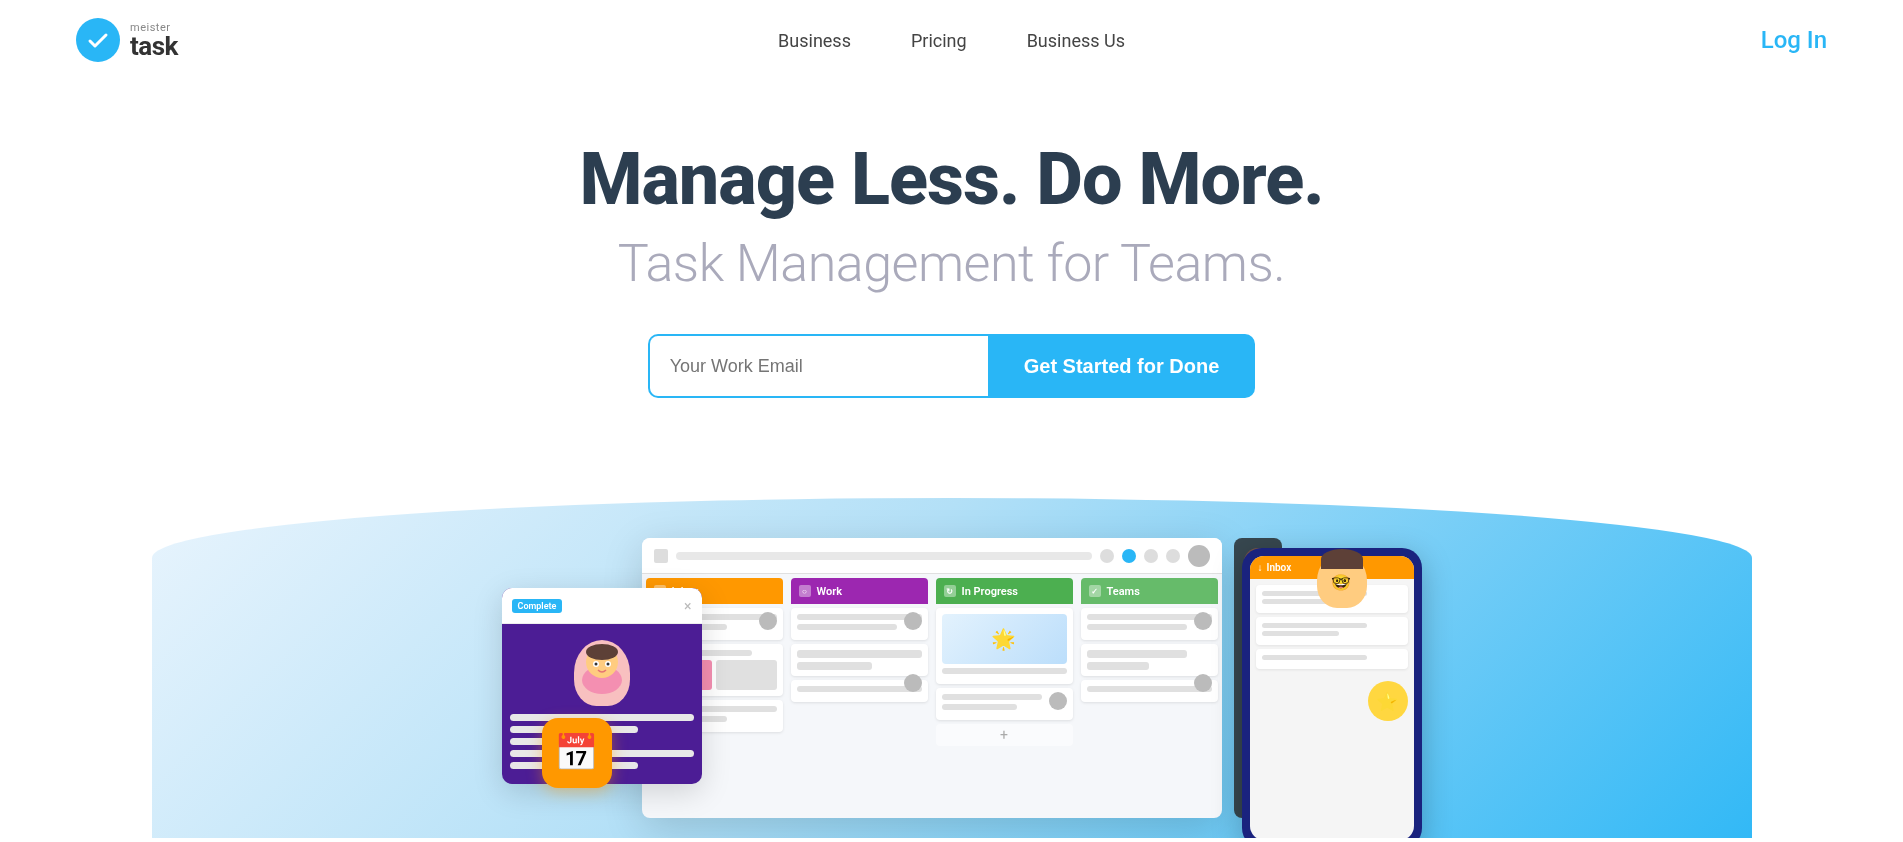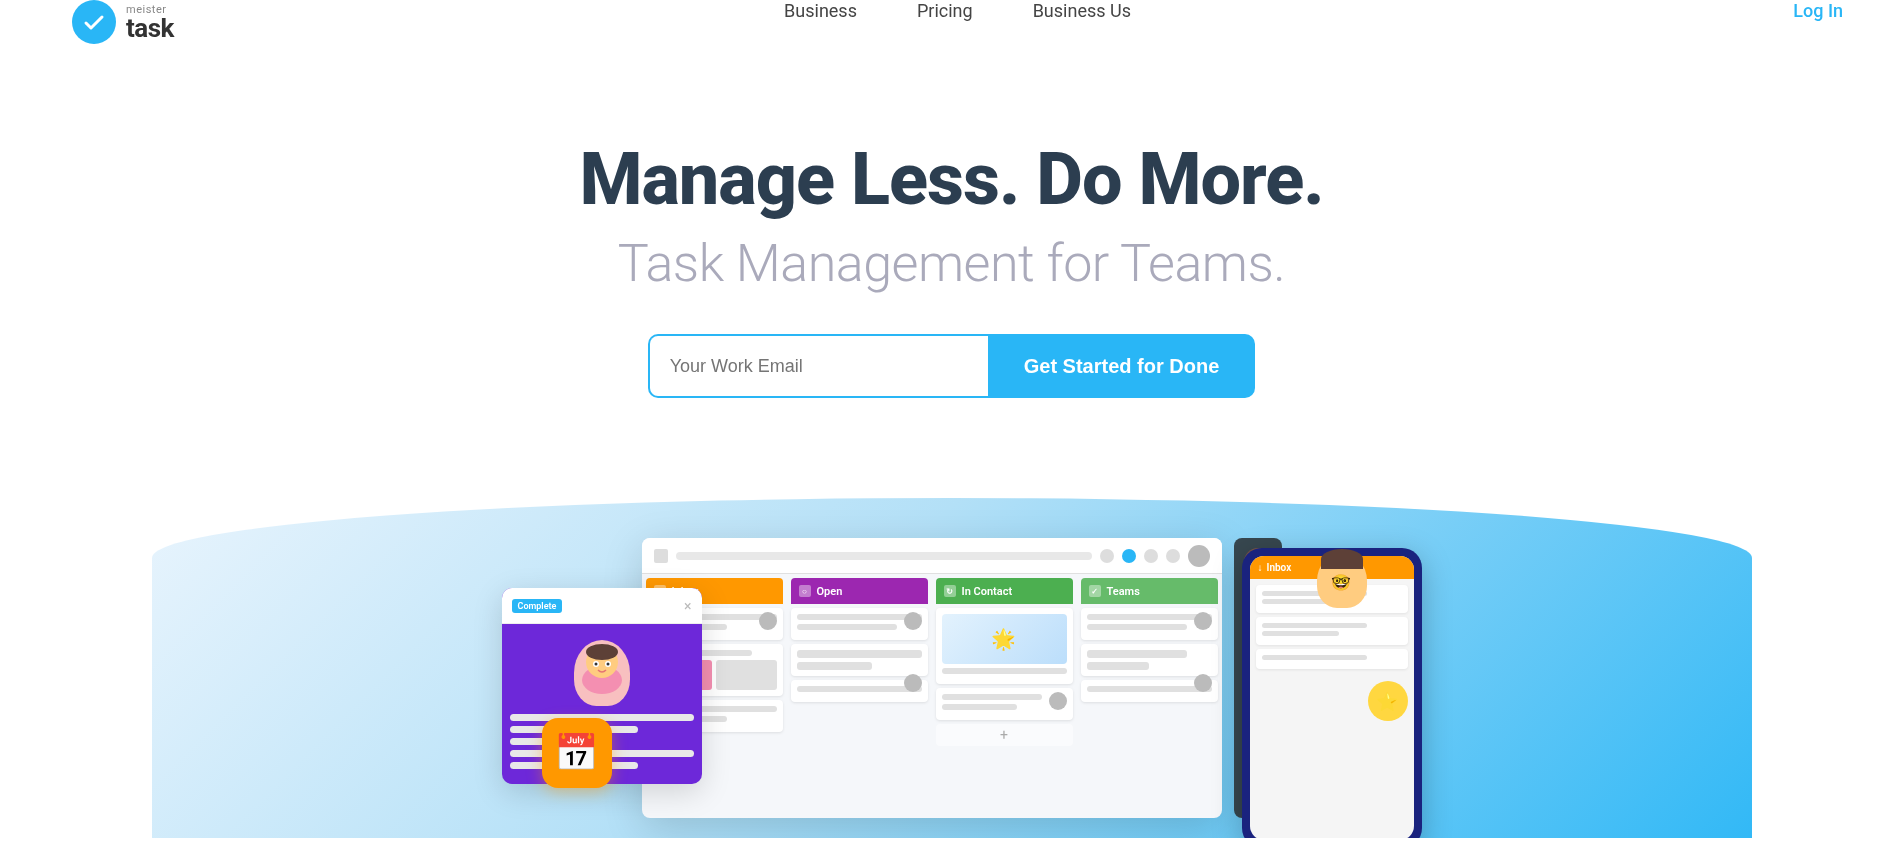--- a/index.html
+++ b/index.html
@@ -7,27 +7,26 @@
       font-family: -apple-system, BlinkMacSystemFont, 'Segoe UI', Roboto, Helvetica, Arial, sans-serif;
       background: #fff;
       overflow-x: hidden;
       width: 1903px;
       min-height: 842px;
     }
 
     
     header {
       display: flex;
-      align-items: flex-start;
+      align-items: center;
       justify-content: space-between;
-      padding: 0 60px;
+      padding: 0 76px;
       height: 80px;
       position: relative;
       z-index: 10;
-      margin-left: 12px;
     }
     .logo-area {
       display: flex;
       align-items: center;
       gap: 10px;
     }
     .logo-check {
       width: 44px;
       height: 44px;
       background: #29b6f6;
@@ -66,21 +65,21 @@
       transform: translateX(-50%);
     }
     nav a {
       text-decoration: none;
       color: #444;
       font-size: 18px;
       font-weight: 400;
     }
 
     .login-btn {
-      font-size: 18px;
+      font-size: 24px;
       color: #29b6f6;
       text-decoration: none;
       font-weight: 500;
     }
 
     
     .hero {
       text-align: center;
       padding: 60px 20px 40px;
       position: relative;
@@ -316,21 +315,21 @@
       font-weight: 300;
     }
 
     
     .float-card-left {
       position: absolute;
       top: 60px;
       left: -60px;
       width: 200px;
       height: 196px;
-      background: #6d28d9;
+      background: #4c1d95;
       border-radius: 10px;
       box-shadow: 0 8px 30px rgba(0,0,0,0.15);
       overflow: hidden;
       z-index: 6;
     }
     .float-card-header {
       height: 36px;
       background: #fff;
       border-bottom: 1px solid #eee;
       display: flex;
@@ -594,41 +593,41 @@
           </div>
           <div class="k-card">
             <div class="k-card-bar full"></div>
             <div class="k-card-bar short"></div>
           </div>
         </div>
 
         <div class="k-col k-open">
           <div class="k-col-header">
             <span class="col-icon">○</span>
-            <span>Open</span>
+            <span>Work</span>
           </div>
           <div class="k-card">
             <div class="k-card-bar full"></div>
             <div class="k-card-bar medium"></div>
             <div class="k-card-avatar"></div>
           </div>
           <div class="k-card">
             <div style="height:8px;background:#e0e0e0;border-radius:3px;margin-bottom:4px;"></div>
             <div style="height:8px;background:#e0e0e0;border-radius:3px;width:60%;"></div>
           </div>
           <div class="k-card">
             <div class="k-card-bar full"></div>
             <div class="k-card-avatar"></div>
           </div>
         </div>
 
         <div class="k-col k-progress">
           <div class="k-col-header">
             <span class="col-icon">↻</span>
-            <span>In Contact</span>
+            <span>In Progress</span>
           </div>
           <div class="k-card">
             <div class="k-card-img">🌟</div>
             <div class="k-card-bar full"></div>
           </div>
           <div class="k-card">
             <div class="k-card-bar medium"></div>
             <div class="k-card-bar short"></div>
             <div class="k-card-avatar"></div>
           </div>

